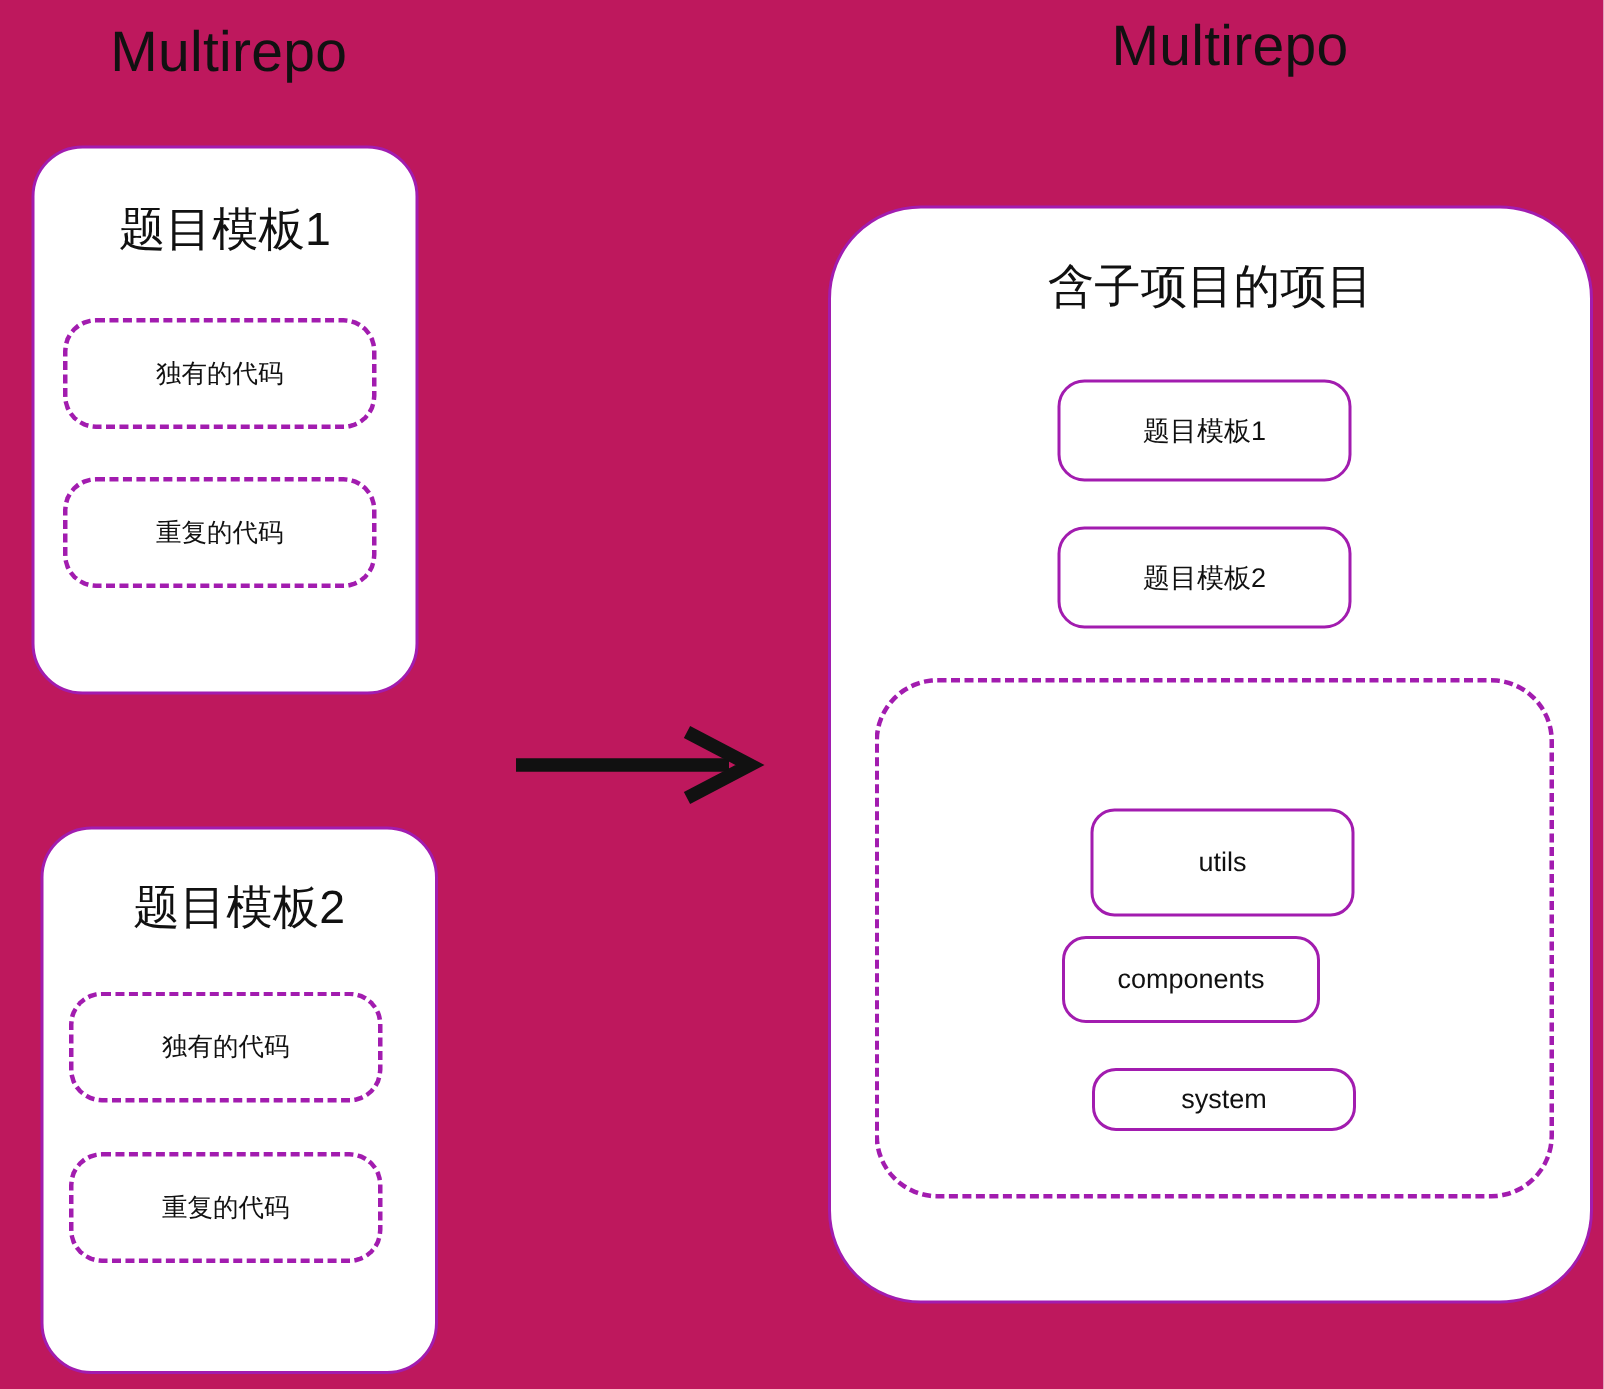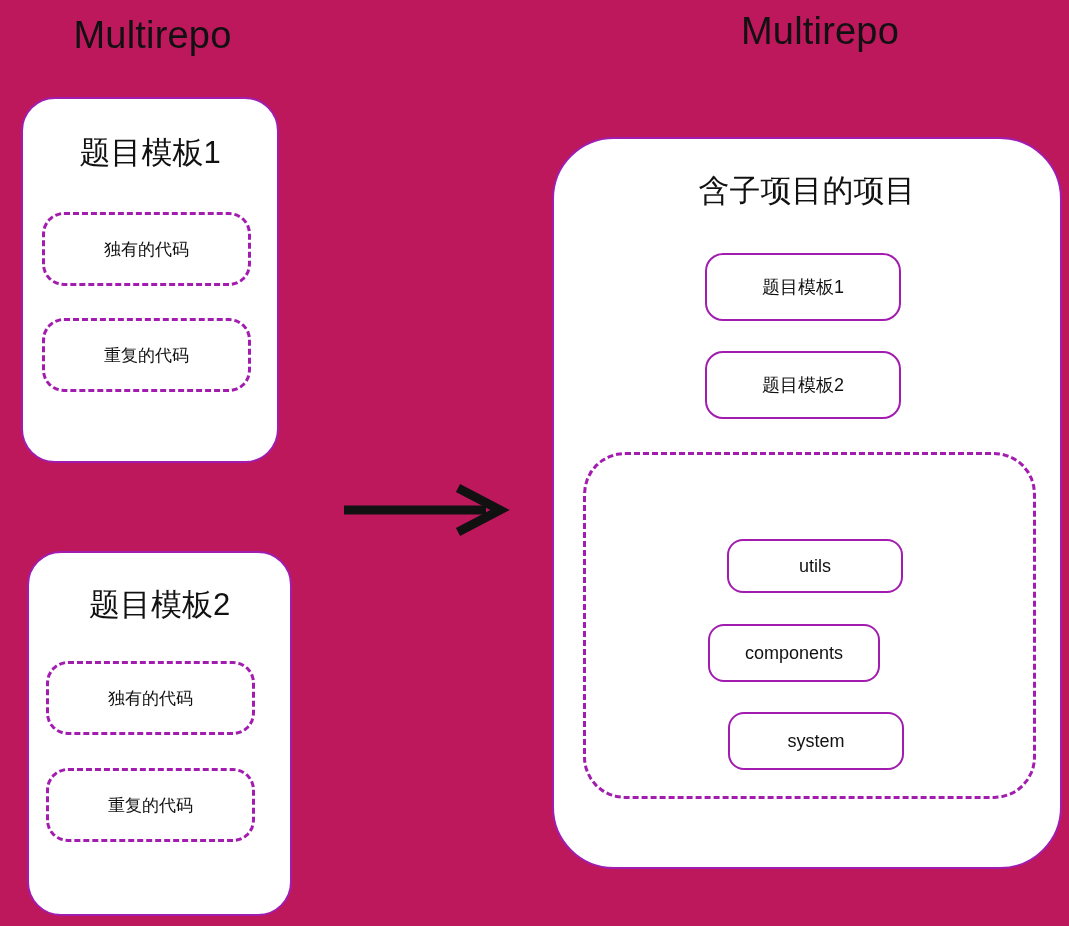--- a/index.html
+++ b/index.html
@@ -157,23 +157,23 @@
   .shared-item .label {
     position: absolute;
     left: 0; right: 0;
     top: 50%;
     transform: translateY(-50%);
     text-align: center;
     font-size: 18px;
     white-space: nowrap;
     color: #111;
   }
-  #shared-utils      { left: 727px; top: 539px; width: 176px; height: 54px; }
+  #shared-utils      { left: 727px; top: 539px; width: 176px; height: 72px; }
   #shared-components { left: 708px; top: 624px; width: 172px; height: 58px; }
-  #shared-system     { left: 728px; top: 712px; width: 176px; height: 58px; }
+  #shared-system     { left: 728px; top: 712px; width: 176px; height: 42px; }
 
   
   #watermark {
     position: absolute;
     left: 866px;
     top: 878px;
     font-size: 18px;
     color: #b9b9b9;
     white-space: nowrap;
     letter-spacing: 0.5px;

